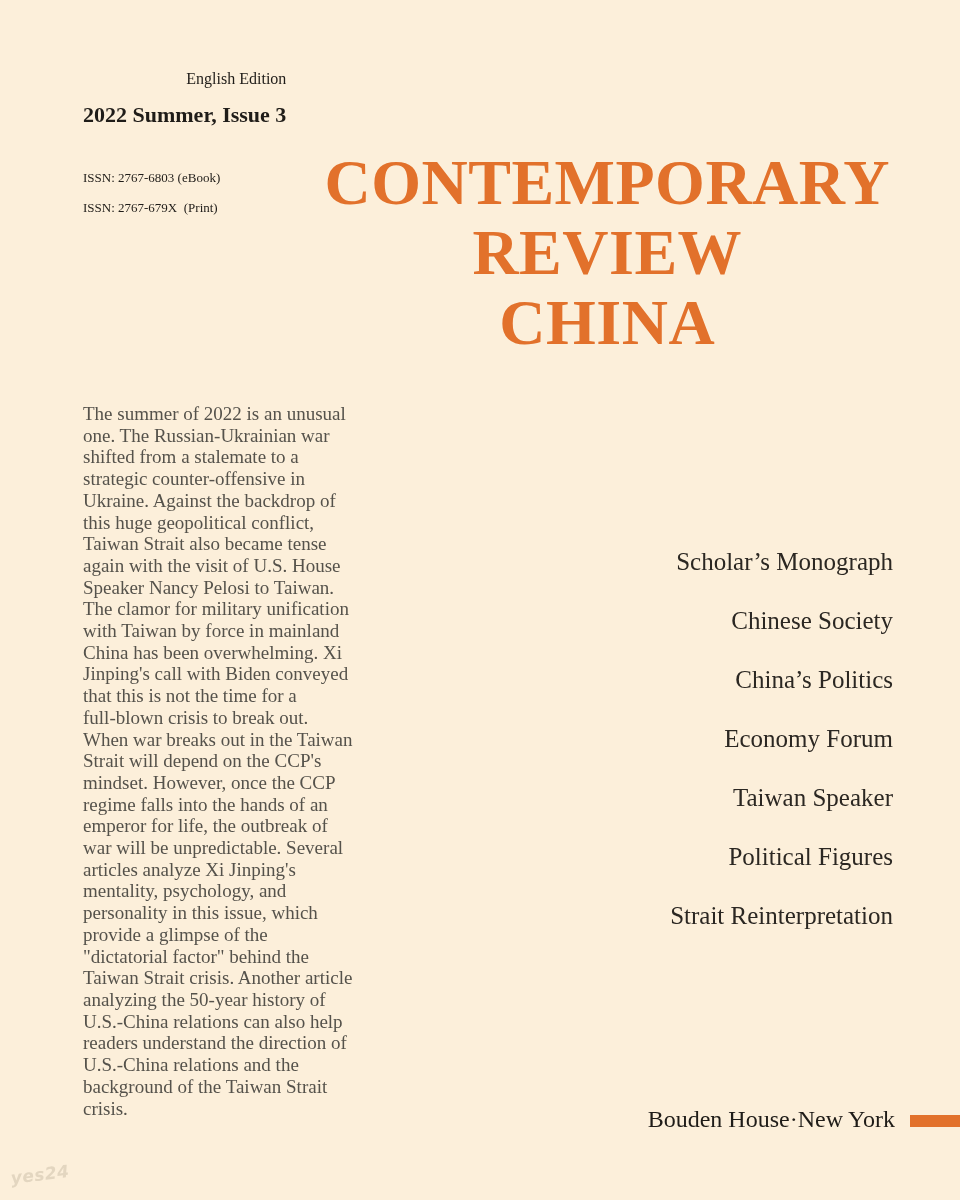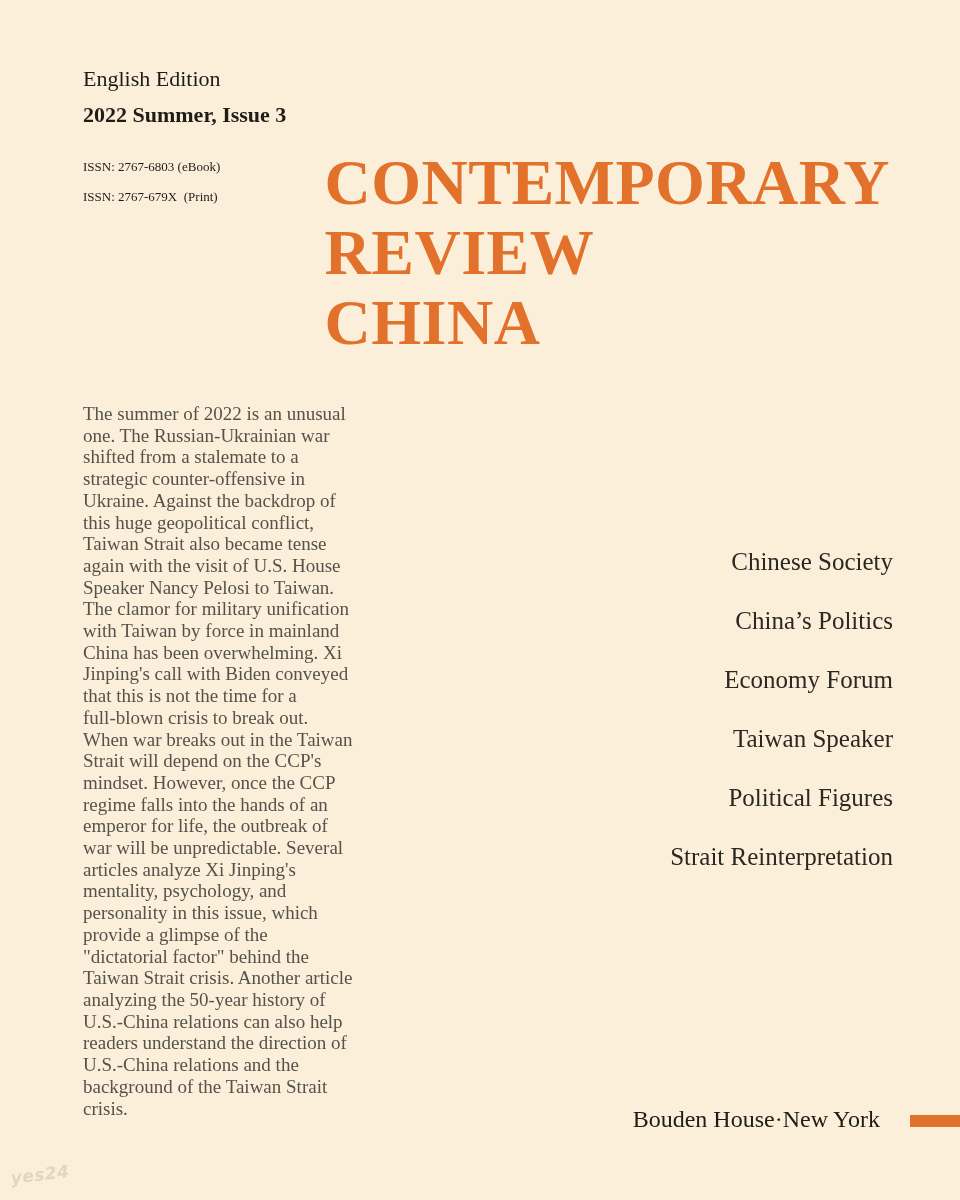--- a/index.html
+++ b/index.html
@@ -16,42 +16,43 @@
     background: #FCEFDA;
     font-family: "Liberation Serif", serif;
   }
   .header-block {
     position: absolute;
     left: 83px;
     top: 66px;
     color: #1F1C18;
   }
   .edition-line {
-    font-size: 22px;
+    font-size: 16px;
     line-height: 26px;
     margin-bottom: 12px;
     white-space: pre;
+    text-align: right;
   }
   .issue-line {
     font-size: 22px;
     font-weight: bold;
     line-height: 22px;
-    margin-bottom: 26px;
+    margin-bottom: 37px;
     white-space: pre;
   }
   .issn-line {
     font-size: 13px;
     line-height: 30px;
     white-space: pre;
   }
   .title-block {
     position: absolute;
     top: 148px;
     right: 70px;
-    text-align: left;
+    text-align: center;
     color: #E2712B;
     font-size: 64px;
     font-weight: bold;
     line-height: 70px;
     letter-spacing: 0.5px;
   }
   .intro-block {
     position: absolute;
     left: 83px;
     top: 403px;
@@ -69,21 +70,21 @@
     color: #2B2722;
   }
   .section-item {
     font-size: 25px;
     line-height: 25px;
     margin-bottom: 34px;
   }
   .publisher-line {
     position: absolute;
     top: 1107px;
-    right: 80px;
+    right: 65px;
     font-size: 24px;
     line-height: 24px;
     color: #1F1C18;
     white-space: pre;
   }
   .accent-bar {
     position: absolute;
     left: 910px;
     top: 1115px;
     width: 50px;
@@ -151,20 +152,21 @@
 "dictatorial factor" behind the
 Taiwan Strait crisis. Another article
 analyzing the 50-year history of
 U.S.-China relations can also help
 readers understand the direction of
 U.S.-China relations and the
 background of the Taiwan Strait
 crisis.</div>
 
   <div class="sections-block">
+    <div class="section-item">Scholar’s Monograph</div>
     <div class="section-item">Chinese Society</div>
     <div class="section-item">China’s Politics</div>
     <div class="section-item">Economy Forum</div>
     <div class="section-item">Taiwan Speaker</div>
     <div class="section-item">Political Figures</div>
     <div class="section-item">Strait Reinterpretation</div>
   </div>
 
   <div class="publisher-line">Bouden House·New York</div>
 

